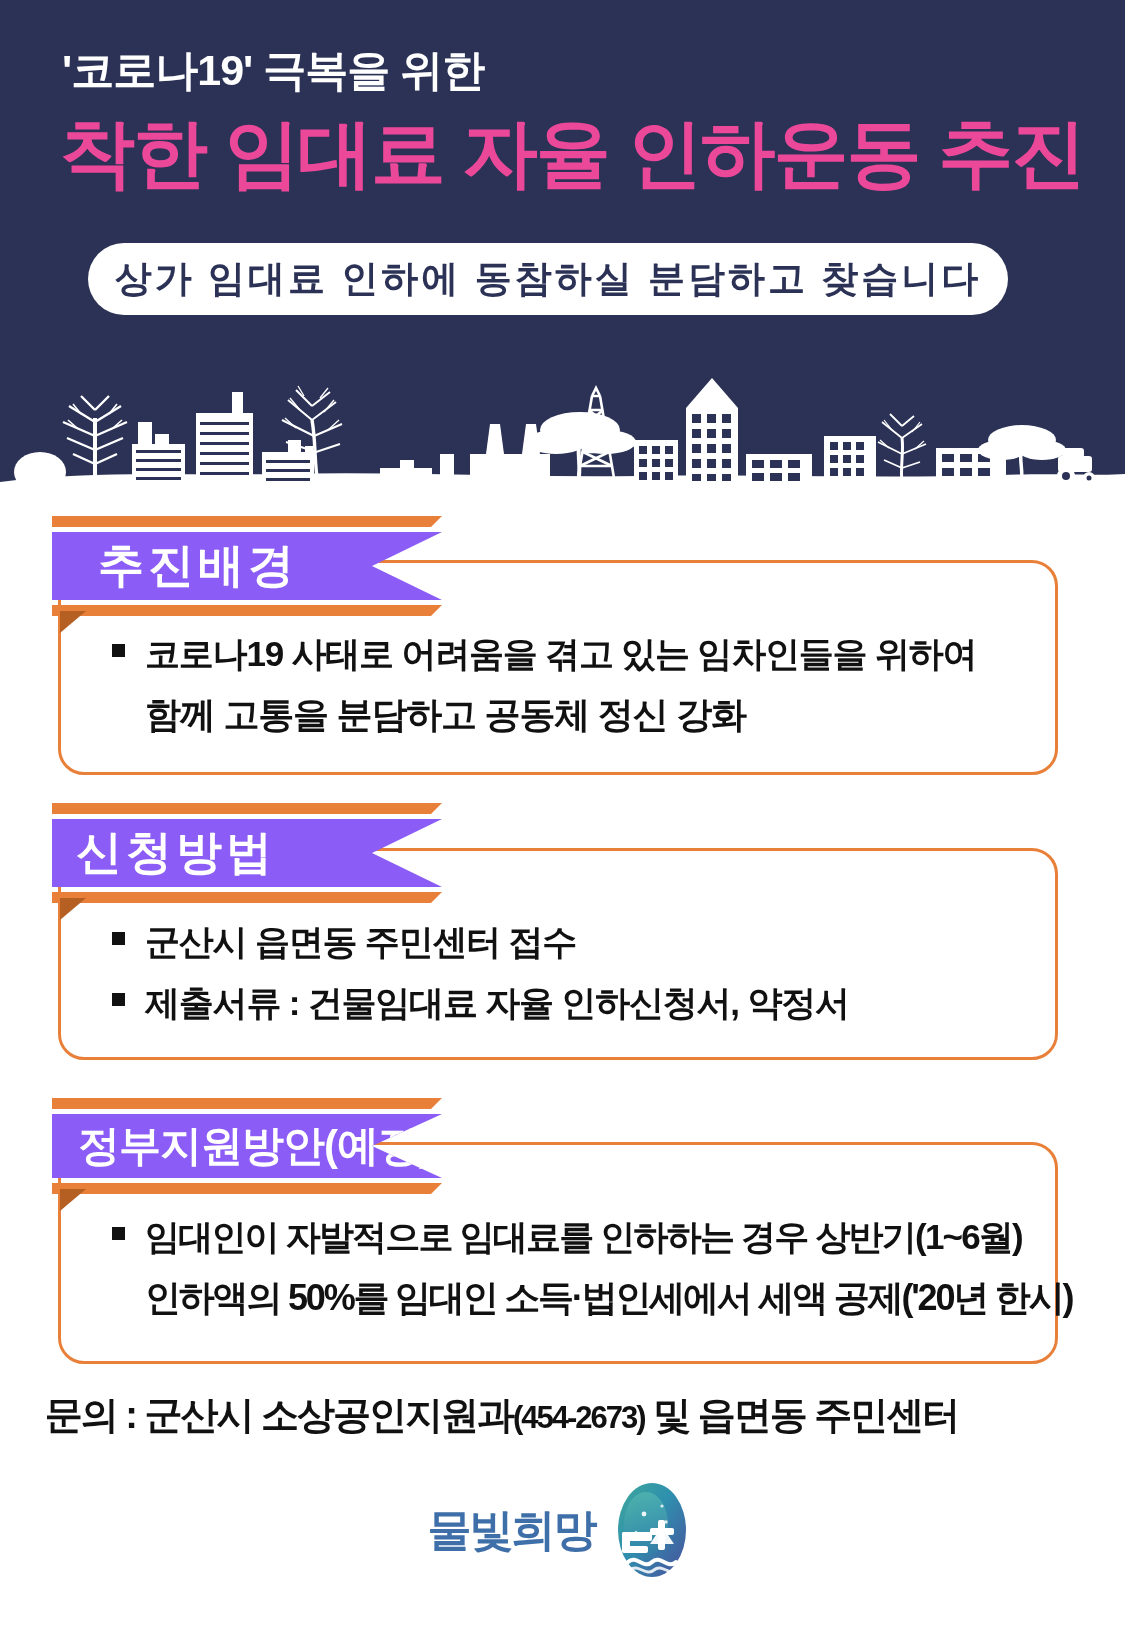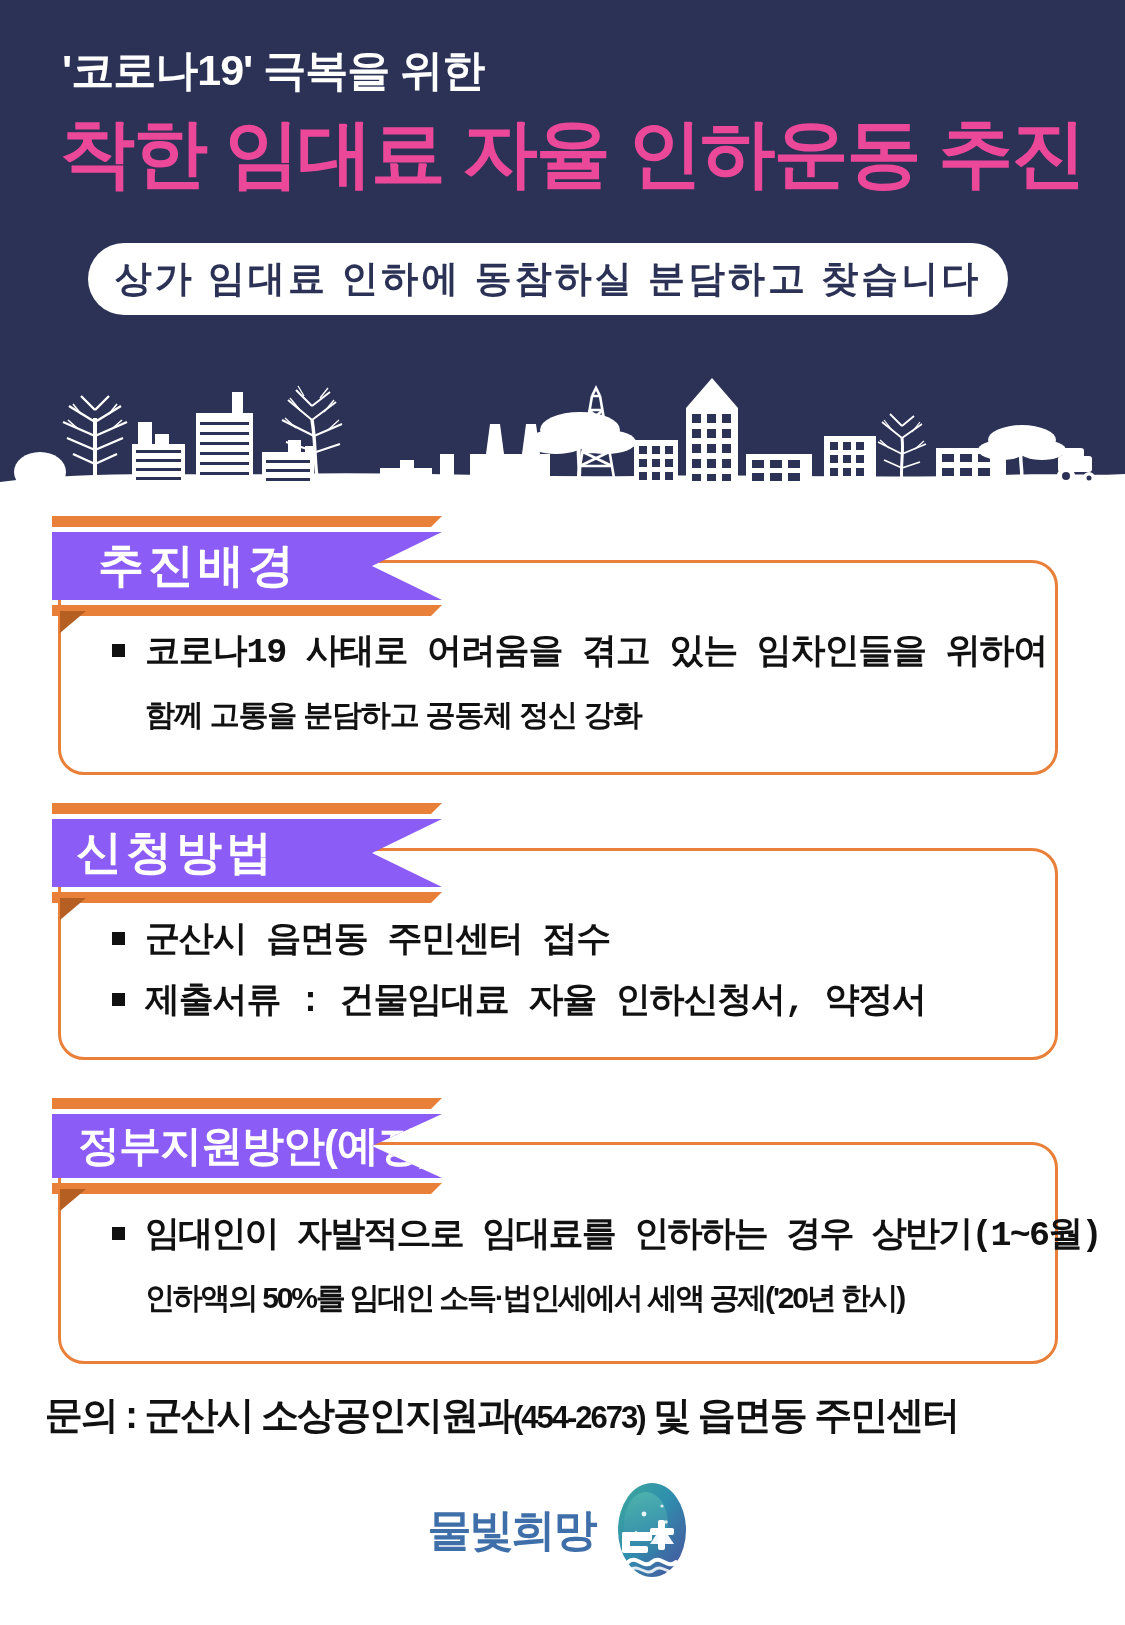--- a/index.html
+++ b/index.html
@@ -78,25 +78,25 @@
   }
 
   .body-list{position:absolute;}
   .bullet-row{display:flex;align-items:flex-start;margin-bottom:4px;}
   .bullet-sq{
     width:13px;height:13px;background:#111;
     margin-top:19px;margin-right:20px;flex:0 0 13px;
   }
   .bullet-text{
     color:#111111;font-size:35px;font-weight:bold;
-    line-height:57px;letter-spacing:-1.2px;white-space:nowrap;font-family:Liberation Mono, monospace;
+    line-height:57px;letter-spacing:-1.2px;white-space:nowrap;
   }
   .bullet-text.tight{letter-spacing:-1.8px;}
   .cont-line{
-    color:#111111;font-size:30px;font-weight:bold;
+    color:#111111;font-size:36px;font-weight:bold;
     line-height:57px;letter-spacing:-1.2px;white-space:nowrap;
     margin-left:33px;
   }
   .cont-line.tight{letter-spacing:-2.2px;}
 
   
   .footer-contact{
     position:absolute;left:0;top:1390px;width:1003px;
     text-align:center;
     color:#111111;font-size:38px;font-weight:bold;letter-spacing:-2px;

